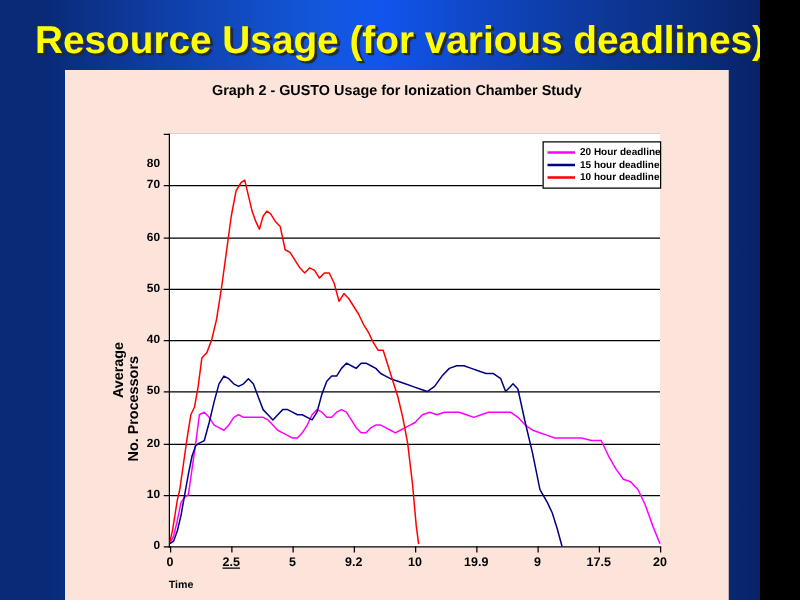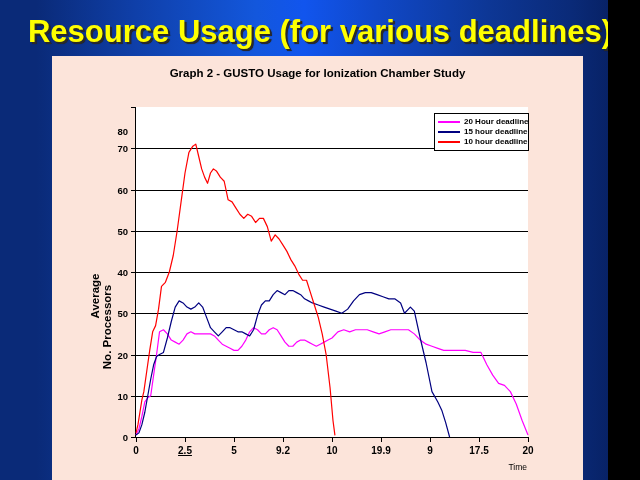--- a/index.html
+++ b/index.html
@@ -124,24 +124,24 @@
     font-weight: bold;
     color: #000;
     white-space: nowrap;
   }
 
   #x-axis-title {
     position: absolute;
     left: 83px;
     top: 406px;
     width: 392px;
-    text-align: right;
+    text-align: left;
     font-family: "Liberation Sans", sans-serif;
     font-size: 8.5px;
-    font-weight: normal;
+    font-weight: bold;
     color: #000;
   }
   #y-axis-title-wrap {
     position: absolute;
     left: 20px;
     top: 150px;
     width: 46px;
     height: 140px;
   }
   .yline {

